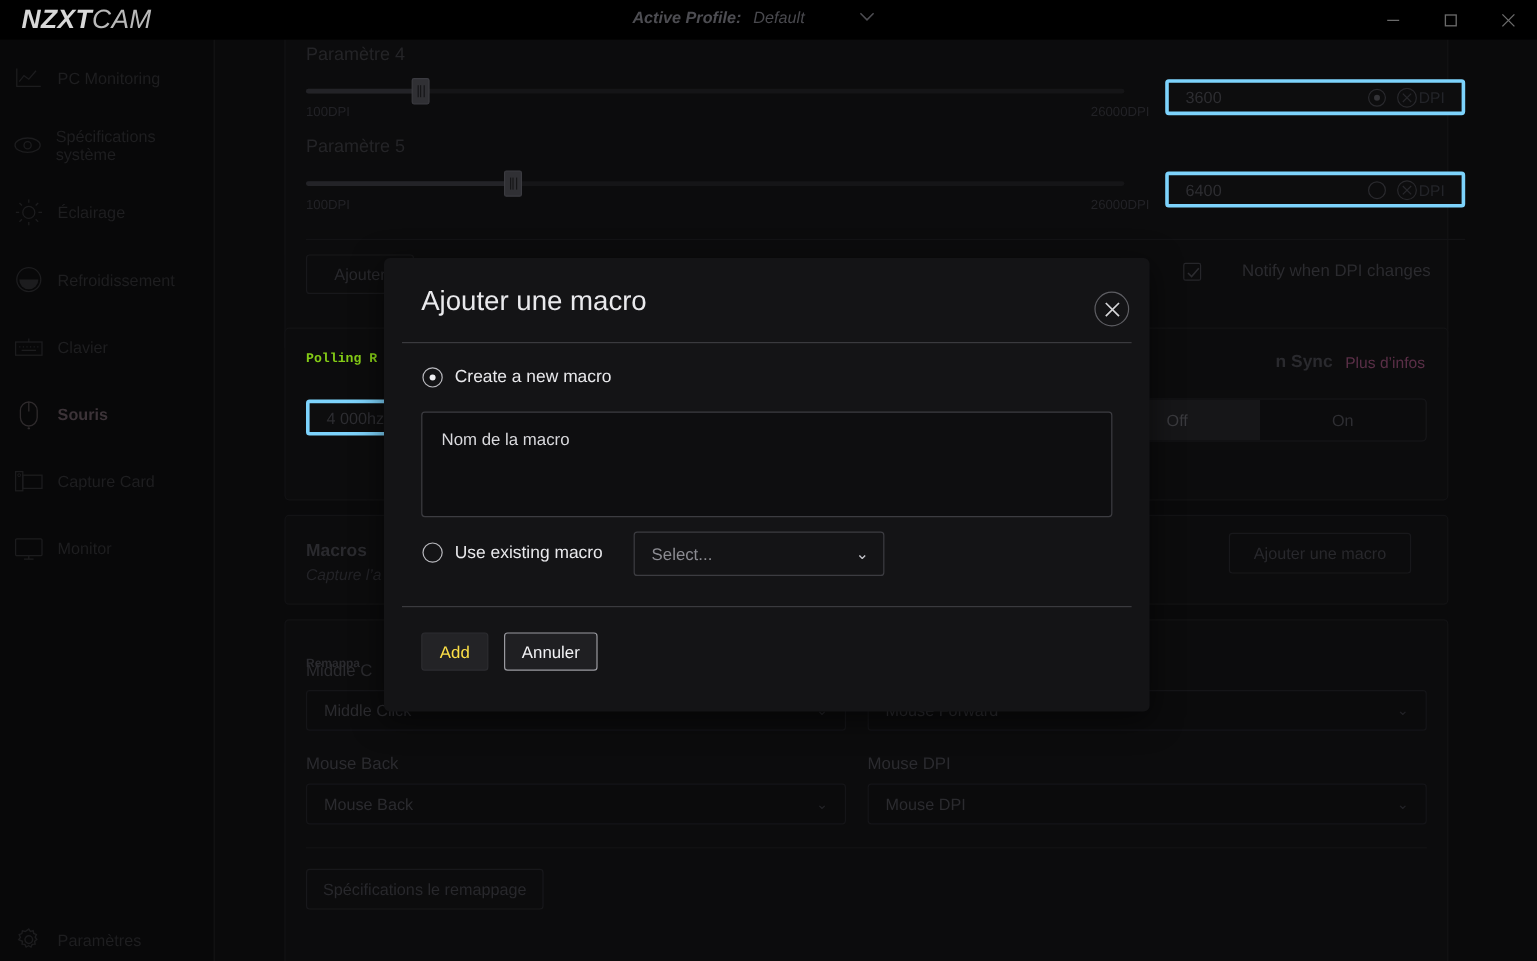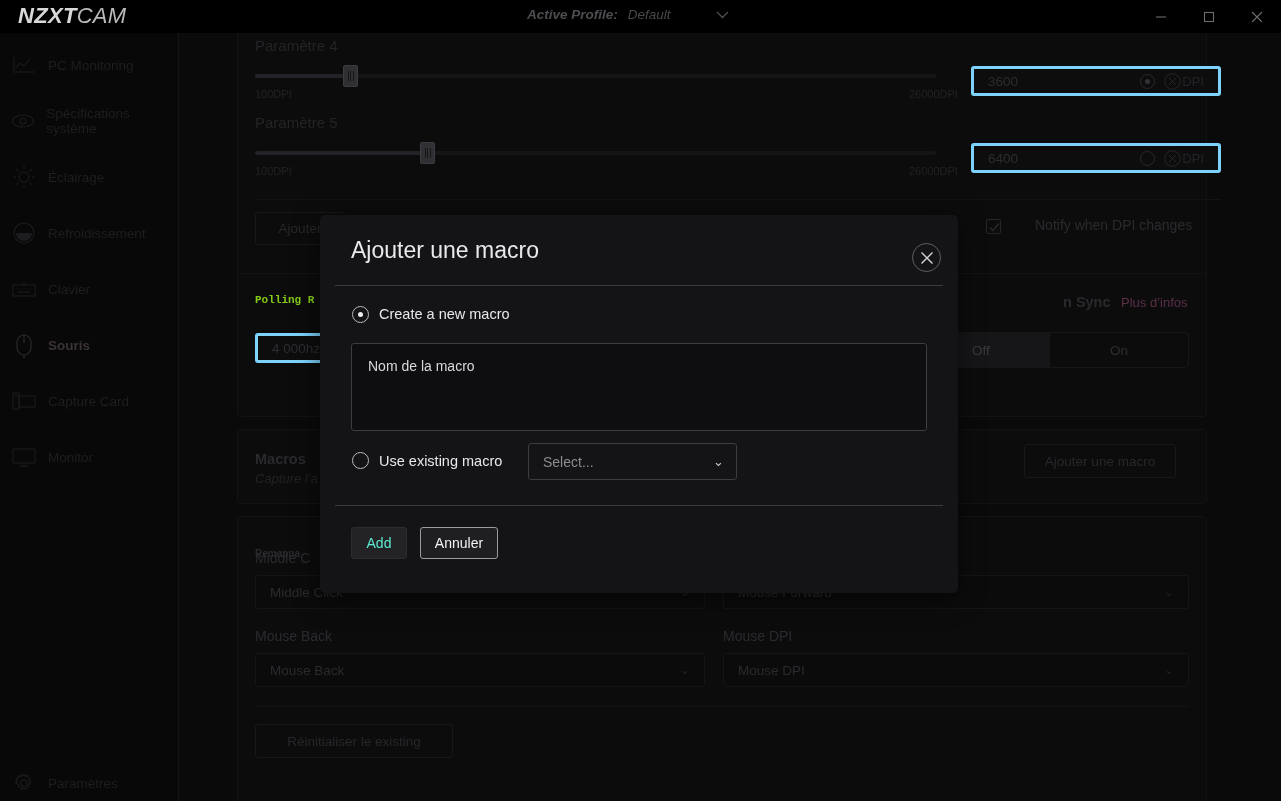--- a/index.html
+++ b/index.html
@@ -125,21 +125,21 @@
     background: #141416; border: 1px solid #3c3c41; border-radius: 3px;
     display: flex; align-items: center; justify-content: space-between; padding: 0 12px 0 14px;
     font-size: 14px; color: #8b8b91;
   }
   .m-select .cv { color: #c9c9cf; font-size: 13px; }
 
   .m-btn {
     position: absolute; height: 32px; border-radius: 3px; font-size: 14px; font-family: inherit;
     display: flex; align-items: center; justify-content: center;
   }
-  .m-btn.add { left: 31px; top: 312px; width: 56px; background: #232326; border: 1px solid #2c2c30; color: #5eead4; }
+  .m-btn.add { left: 31px; top: 312px; width: 56px; background: #232326; border: 1px solid #2c2c30; color: #fde047; }
   .m-btn.cancel { left: 100px; top: 312px; width: 78px; background: #1f1f22; border: 1px solid #9a9aa0; color: #f2f2f5; }
 </style>
 </head>
 <body>
 
 <div class="app">
 
   <div class="titlebar">
     <div class="logo">
       <span class="nzxt">NZXT</span><span class="cam">CAM</span>
@@ -369,21 +369,21 @@
       <span class="cv">⌄</span>
     </div>
 
     <div style="position:absolute; left:544px; top:595px; font-size:14px; color:#2b2b2f;">Mouse DPI</div>
     <div class="select" style="left:544px; top:620px; width:466px;">
       <span>Mouse DPI</span>
       <span class="cv">⌄</span>
     </div>
 
     <div class="hr" style="left:76px; top:673px; width:934px;"></div>
-    <div class="ghost-btn" style="left:76px; top:691px; width:198px; height:34px;">Réinitialiser le existing</div>
+    <div class="ghost-btn" style="left:76px; top:691px; width:198px; height:34px;">Spécifications le remappage</div>
   </div>
 
   <div class="modal-overlay"></div>
 
   <div class="modal">
     <div class="modal-title">Ajouter une macro</div>
     <div class="modal-close">
       <svg width="14" height="14" viewBox="0 0 14 14">
           <path d="M1.5 1.5l11 11M12.5 1.5l-11 11" stroke="currentColor" stroke-width="1.4"></path>
         </svg>

